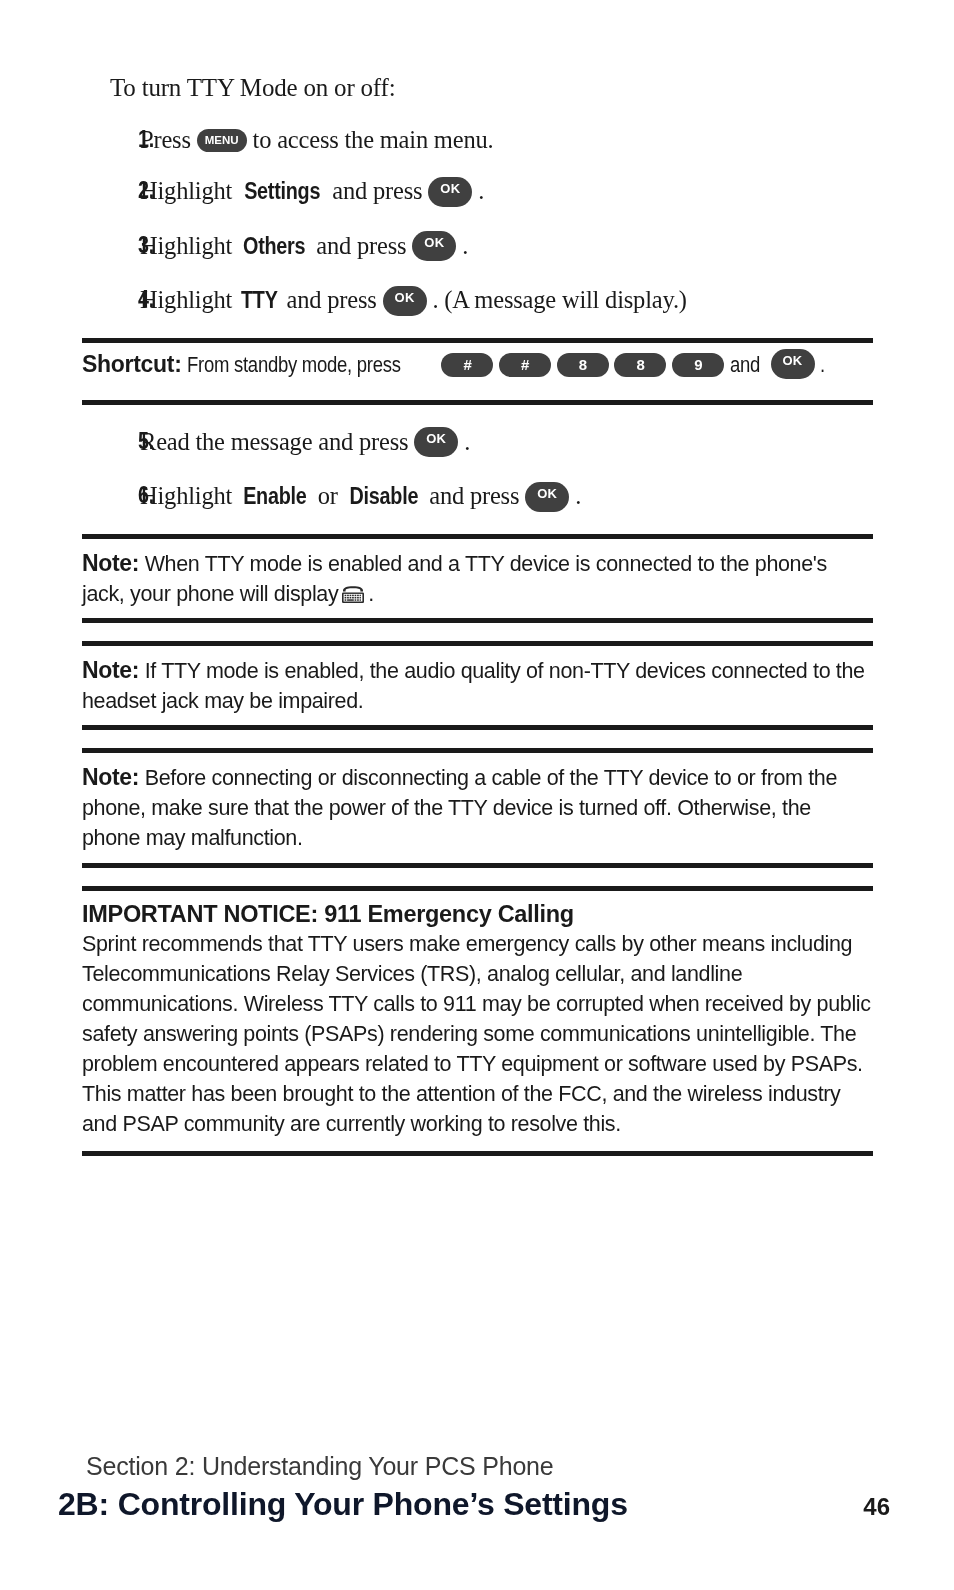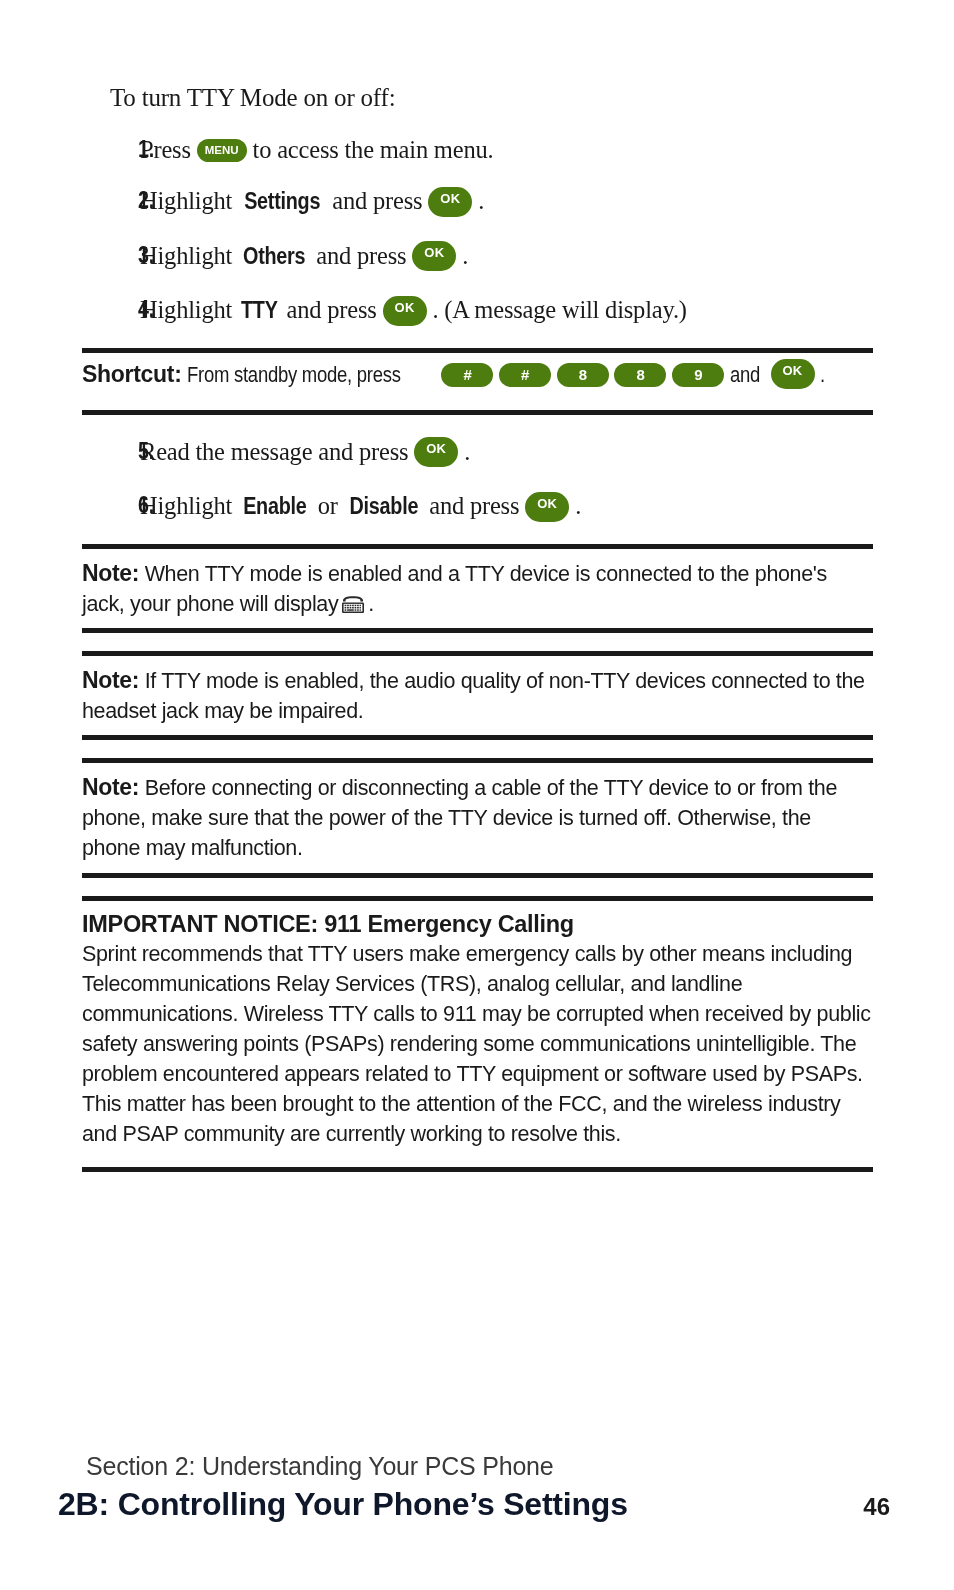--- a/index.html
+++ b/index.html
@@ -21,21 +21,21 @@
     position: absolute;
     left: 0; top: 0;
     width: 954px;
     height: 1590px;
   }
 
   
   .content {
     position: absolute;
     left: 82px;
-    top: 10px;
+    top: 0;
     width: 791px;
   }
 
   
   .intro {
     font-family: "Liberation Serif", "DejaVu Serif", serif;
     font-size: 25px;
     line-height: 1.2;
     letter-spacing: -0.2px;
     padding-top: 73px;
@@ -77,21 +77,21 @@
     font-size: 23px;
     letter-spacing: -0.3px;
     display: inline-block;
     transform: scaleX(0.86);
     transform-origin: center;
   }
 
   
   .key {
     display: inline-block;
-    background: #4d7c0f;
+    background: #404040;
     color: #ffffff;
     border-radius: 999px;
     font-family: "Liberation Sans Narrow", "Liberation Sans", sans-serif;
     font-weight: bold;
     text-align: center;
     vertical-align: middle;
     position: relative;
     top: -2px;
   }
   .key-ok {
@@ -173,21 +173,21 @@
     font-size: 23.5px;
     letter-spacing: -0.3px;
     padding-top: 10px;
     padding-bottom: 1px;
   }
   .notice-body {
     font-family: "Liberation Sans Narrow", "Liberation Sans", sans-serif;
     font-size: 21.5px;
     line-height: 1.40;
     letter-spacing: -0.35px;
-    padding-bottom: 18px;
+    padding-bottom: 12px;
     color: #1a1a1a;
   }
 
   
   .footer {
     position: absolute;
     left: 58px;
     top: 1452px;
     width: 832px;
   }

